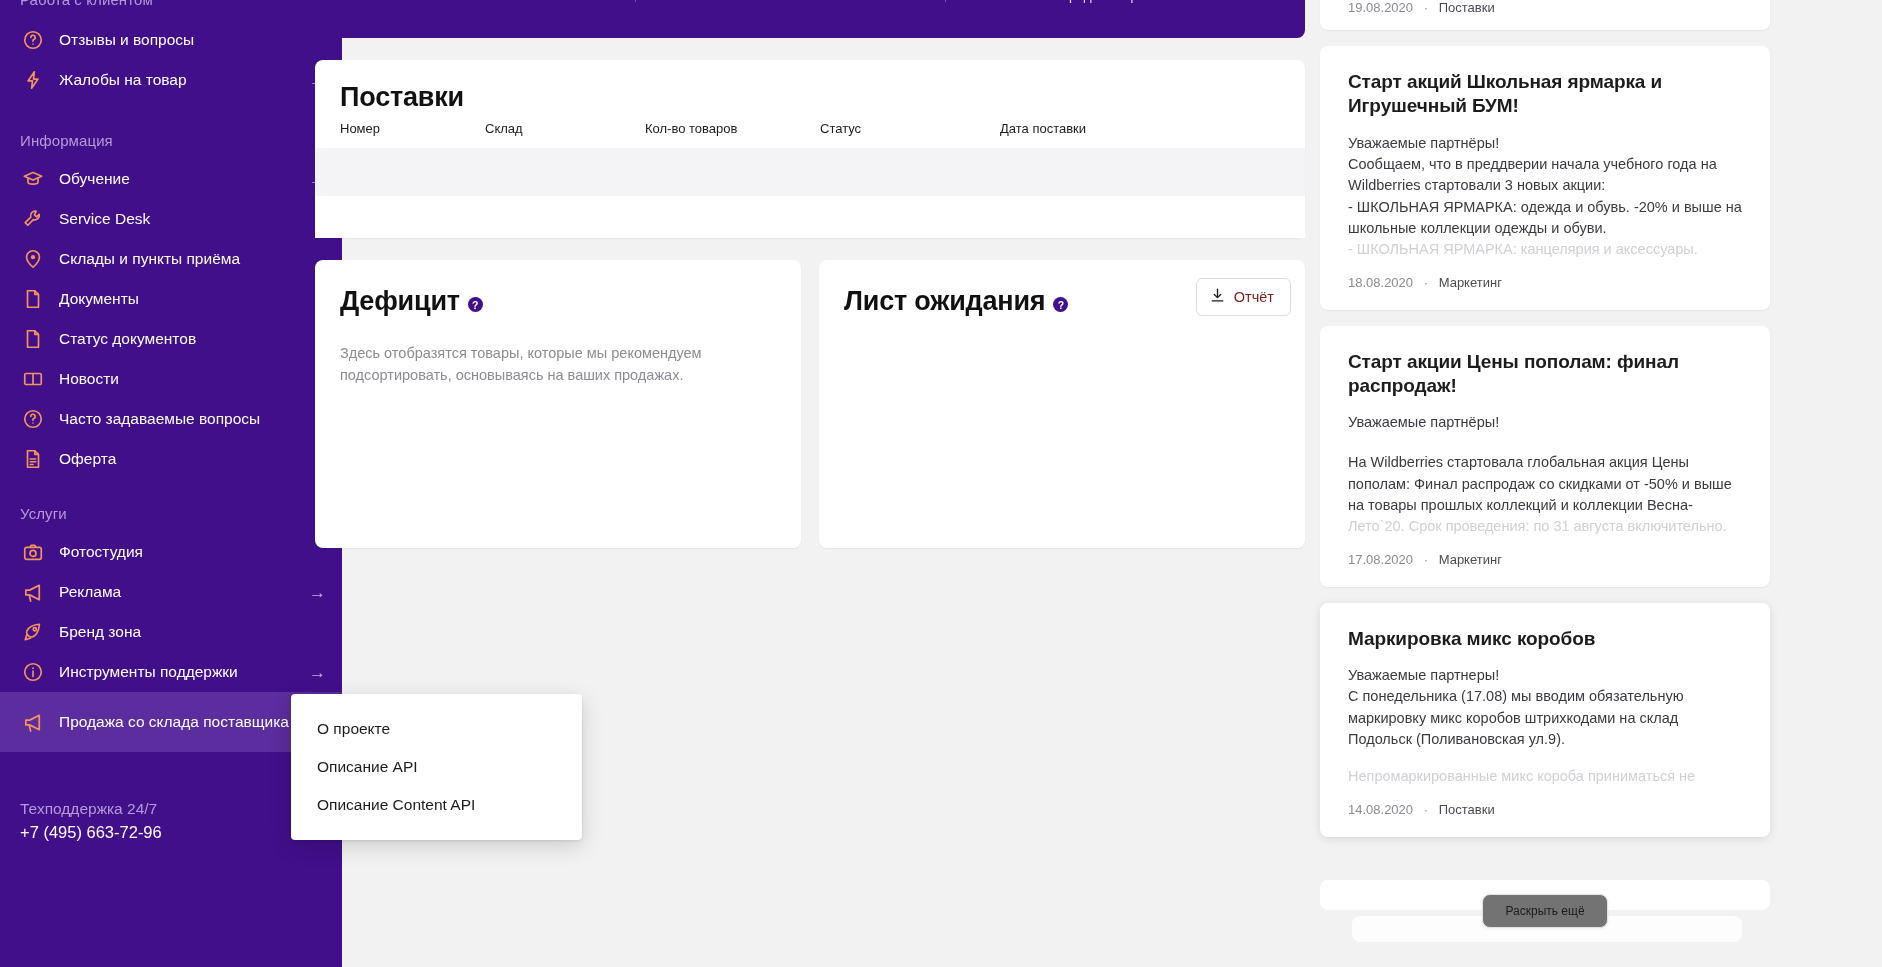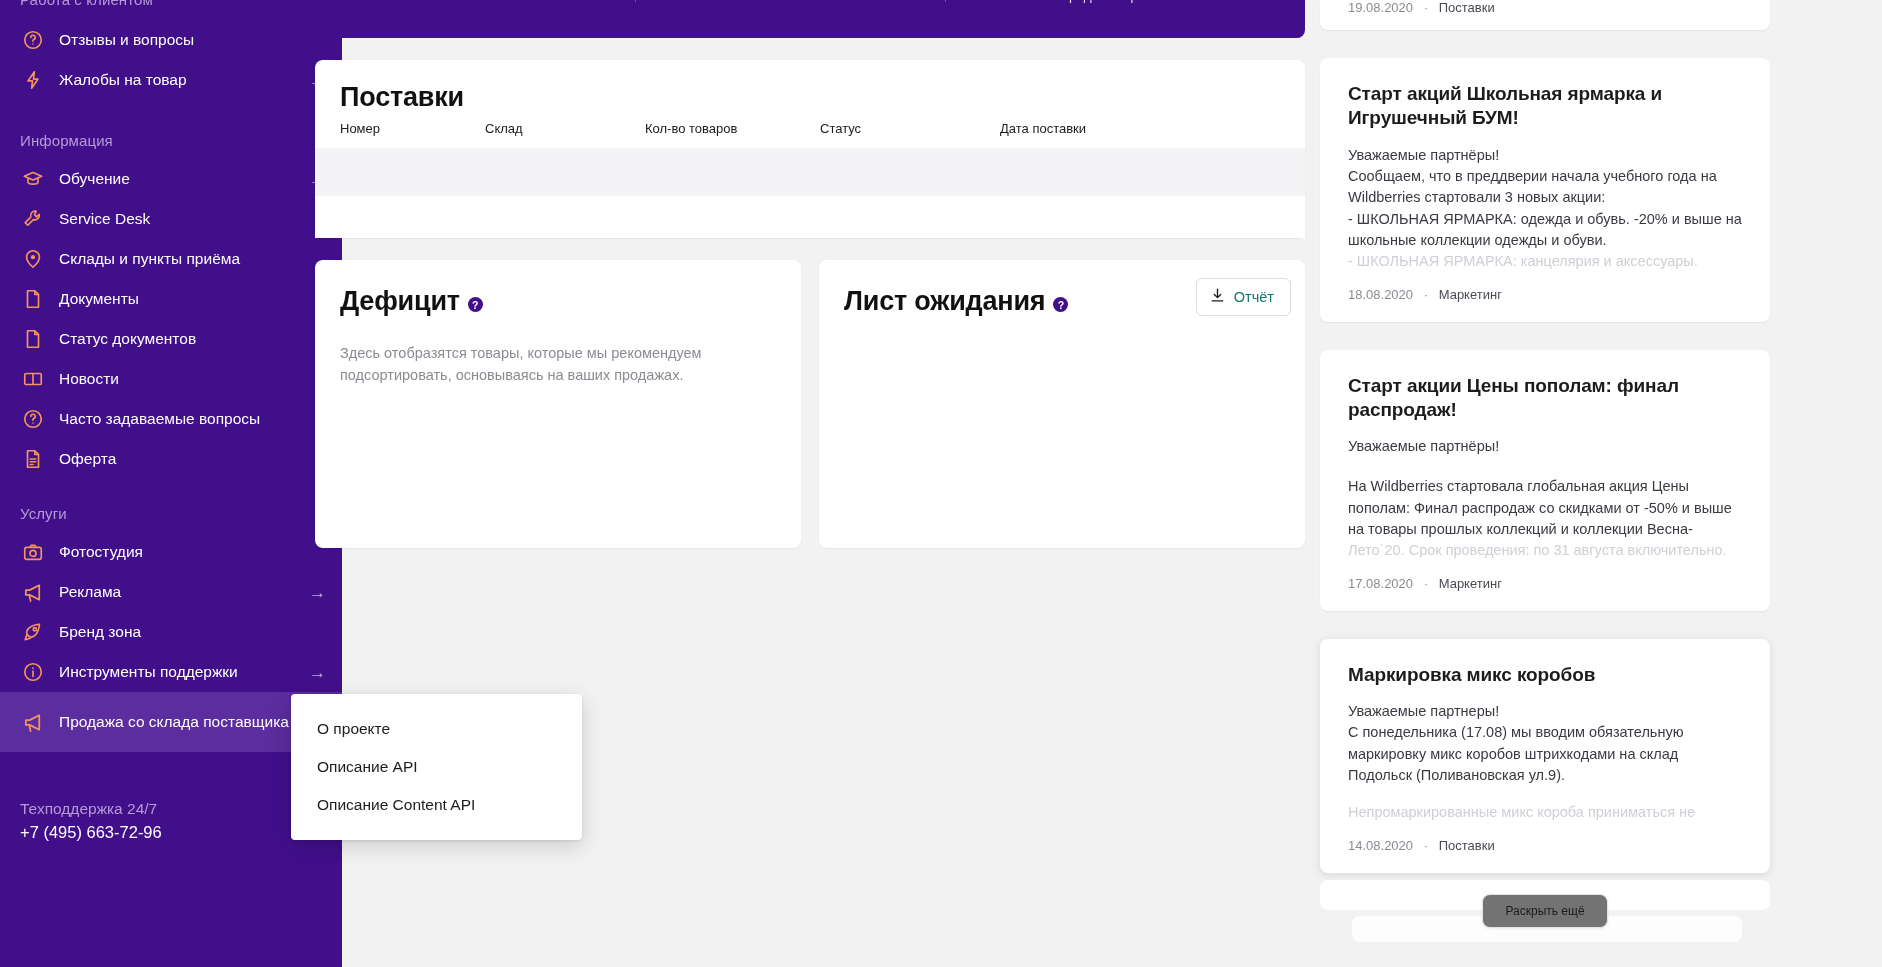--- a/index.html
+++ b/index.html
@@ -115,21 +115,21 @@
     cursor: pointer; align-self: center; margin-top: 6px;
   }
   .muted-text {
     margin-top: 26px; font-size: 14.5px; color: #8b8b93; line-height: 1.5; max-width: 400px;
   }
   .report-btn {
     position: absolute; right: 14px; top: 18px;
     display: inline-flex; align-items: center; gap: 8px;
     background: #fff; border: 1px solid #dcdce2; border-radius: 6px;
     padding: 8px 16px 8px 12px;
-    font-size: 14.5px; color: #0f766e; cursor: pointer;
+    font-size: 14.5px; color: #7f1d1d; cursor: pointer;
   }
 
   
   .dropdown {
     position: absolute; left: 291px; top: 694px;
     width: 291px;
     background: #ffffff;
     border-radius: 4px;
     box-shadow: 0 6px 22px rgba(0,0,0,.16), 0 1px 3px rgba(0,0,0,.10);
     padding: 16px 0 16px 0;
@@ -141,21 +141,21 @@
   }
 
   
   .news {
     position: absolute; left: 1320px; top: 0; width: 450px;
   }
   .news-card {
     background: #fff; border-radius: 8px;
     box-shadow: 0 1px 2px rgba(0,0,0,.06);
     padding: 24px 28px 20px 28px;
-    margin-bottom: 28px;
+    margin-bottom: 16px;
     position: relative;
     overflow: hidden;
   }
   .news-card.first { padding-top: 0; height: 30px; border-radius: 0 0 8px 8px; }
   .news-title {
     font-size: 19px; font-weight: 700; color: #1c1c1c;
     line-height: 1.28; margin-bottom: 14px; letter-spacing: -.1px;
   }
   .news-body {
     font-size: 14.5px; color: #3a3a42; line-height: 1.47;

